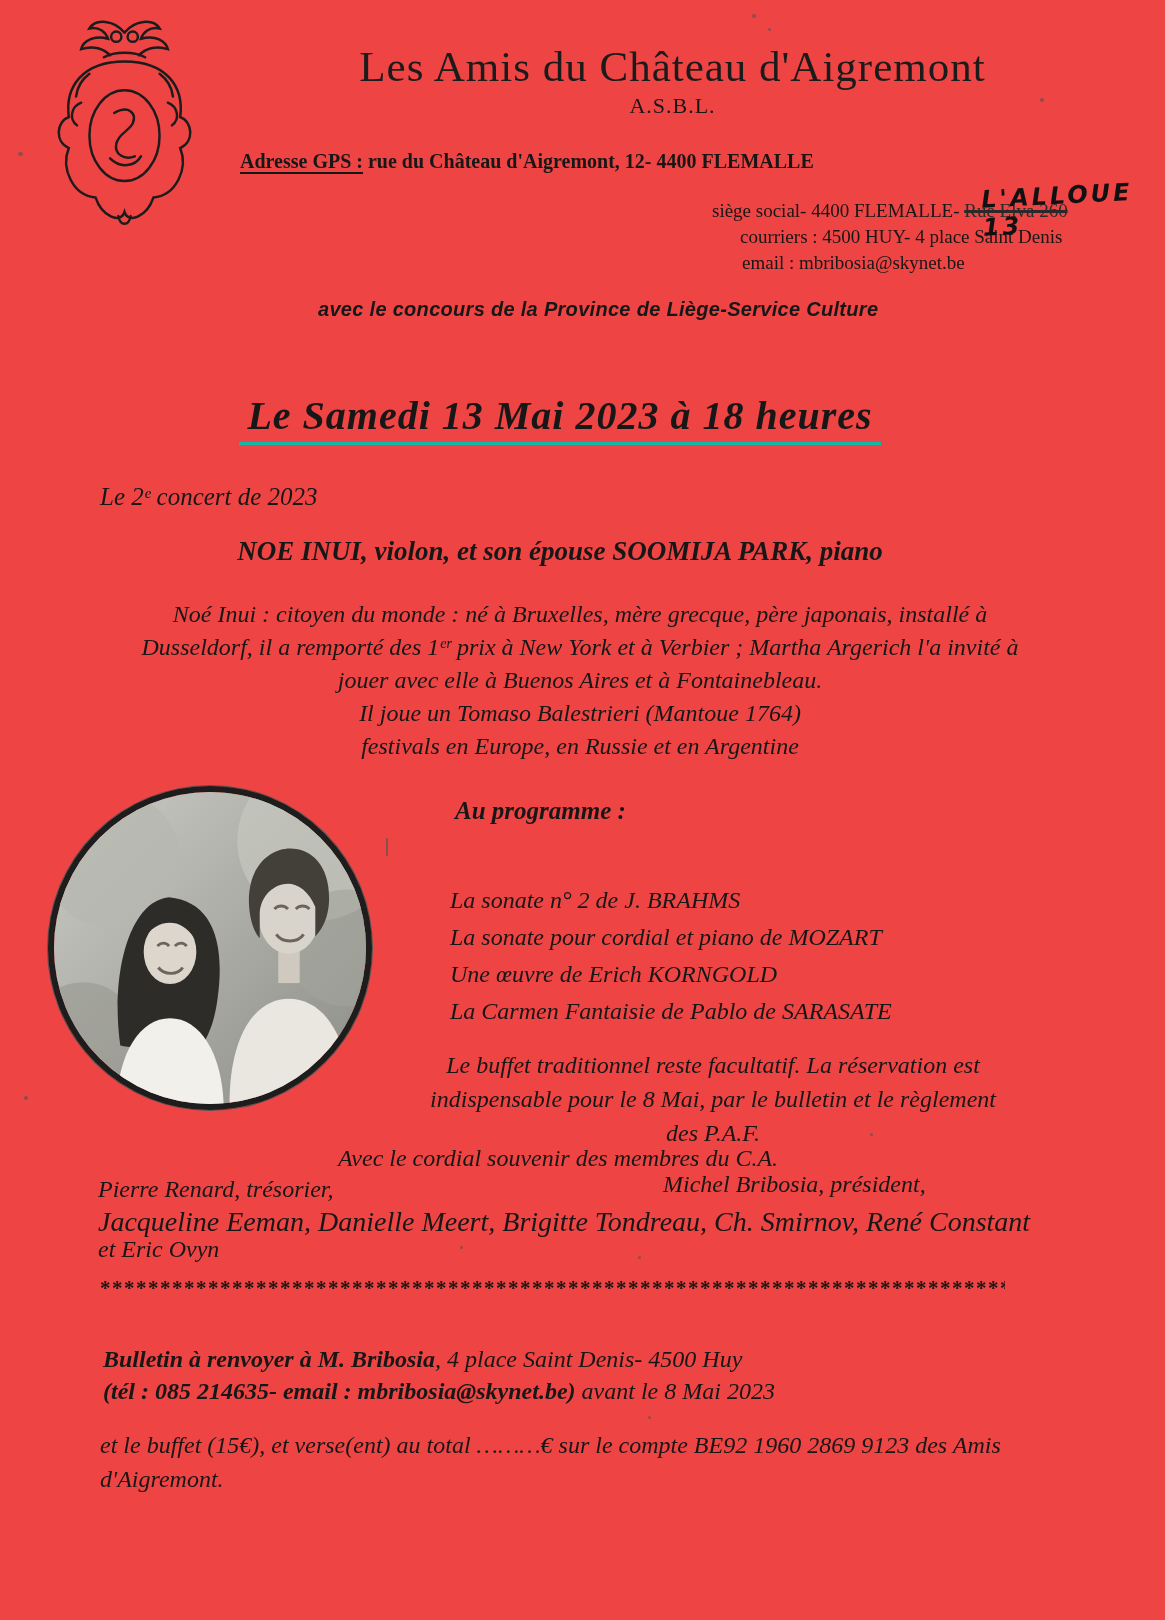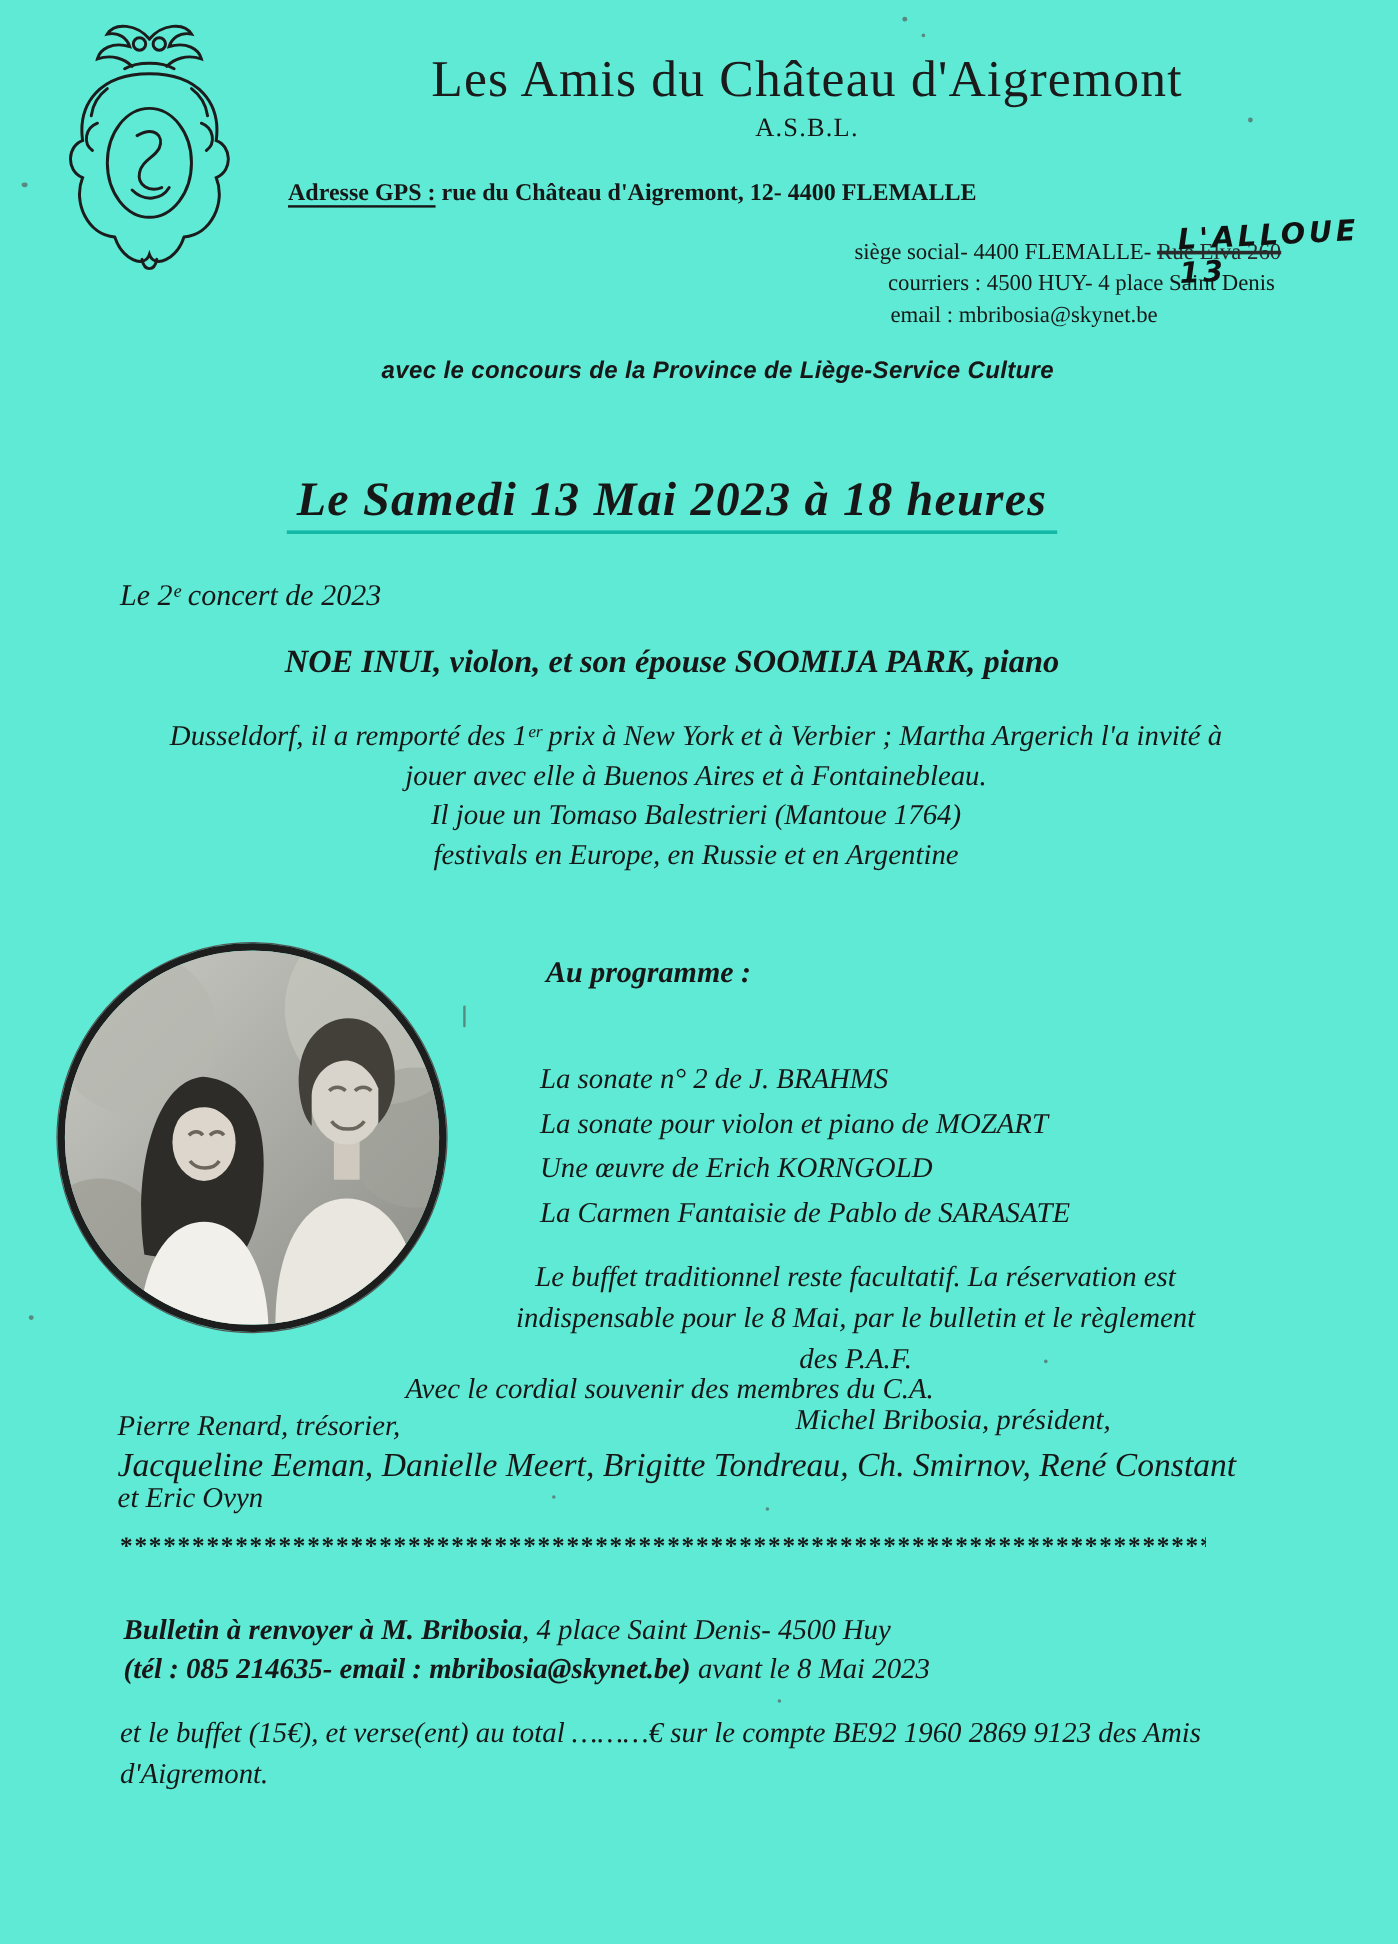--- a/index.html
+++ b/index.html
@@ -1,18 +1,18 @@
 <!DOCTYPE html>
 <html><head>
 <meta charset="utf-8">
 <style>
   html,body{margin:0;padding:0;background:#9a9a9a;}
   .page{
     position:relative;width:1165px;height:1620px;margin:0 auto;
-    background:#5eead4;color:#171717;overflow:hidden;
+    background:#ef4444;color:#171717;overflow:hidden;
     font-family:"Liberation Serif","DejaVu Serif",serif;
   }
   .abs{position:absolute;}
 
   
   .crest{left:42px;top:14px;width:165px;height:232px;}
   .org-head{left:300px;top:42px;width:745px;text-align:center;}
   .org-name{font-size:43px;letter-spacing:1px;color:#1b1b1b;}
   .org-type{font-size:22px;margin-top:2px;letter-spacing:1px;}
   .gps-line{left:240px;top:150px;font-size:20px;font-weight:bold;}
@@ -115,20 +115,21 @@
 
   <div class="abs date-heading-wrap">
     <span class="date-heading">Le Samedi  13 Mai 2023 à 18 heures</span>
   </div>
 
   <div class="abs concert-number">Le 2ᵉ concert de 2023</div>
 
   <div class="abs performers">NOE  INUI, violon, et son épouse SOOMIJA PARK, piano</div>
 
   <div class="abs bio">
+    <div>Noé Inui : citoyen du monde : né à Bruxelles, mère grecque, père japonais, installé à</div>
     <div>Dusseldorf, il a remporté des 1ᵉʳ prix à New York et  à Verbier ; Martha Argerich l'a invité à</div>
     <div>jouer avec elle à Buenos Aires et à Fontainebleau.</div>
     <div>Il joue un Tomaso Balestrieri (Mantoue 1764)</div>
     <div>festivals en Europe, en Russie et en Argentine</div>
   </div>
 
   <div class="abs photo">
     <svg viewBox="0 0 320 320">
       <defs>
         <linearGradient id="pbg" x1="0" y1="0" x2="1" y2="1">
@@ -157,21 +158,21 @@
       <path d="M92 152 C94 124 106 116 120 116 C136 116 144 130 146 152 C136 138 128 134 119 134 C108 134 98 140 92 152 Z" fill="#2e2c28"></path>
       <path d="M106 158 C110 154 115 154 118 158" stroke="#6b655c" stroke-width="3" fill="none"></path>
       <path d="M124 158 C128 154 133 154 136 158" stroke="#6b655c" stroke-width="3" fill="none"></path>
       <path d="M107 180 C113 188 127 188 132 180" stroke="#6b655c" stroke-width="3" fill="none"></path>
     </svg>
   </div>
 
   <div class="abs program-title">Au programme :</div>
   <div class="abs program-list">
     <div>La sonate n° 2 de J. BRAHMS</div>
-    <div>La sonate pour violon et piano de MOZART</div>
+    <div>La sonate pour cordial et piano de MOZART</div>
     <div>Une œuvre  de Erich KORNGOLD</div>
     <div>La Carmen Fantaisie de Pablo de SARASATE</div>
   </div>
 
   <div class="abs buffet">
     <div>Le buffet traditionnel reste facultatif. La réservation est</div>
     <div>indispensable pour le 8 Mai, par le bulletin et le règlement</div>
     <div>des P.A.F.</div>
   </div>
   <div class="abs cordial">Avec le cordial souvenir des membres du C.A.</div>

